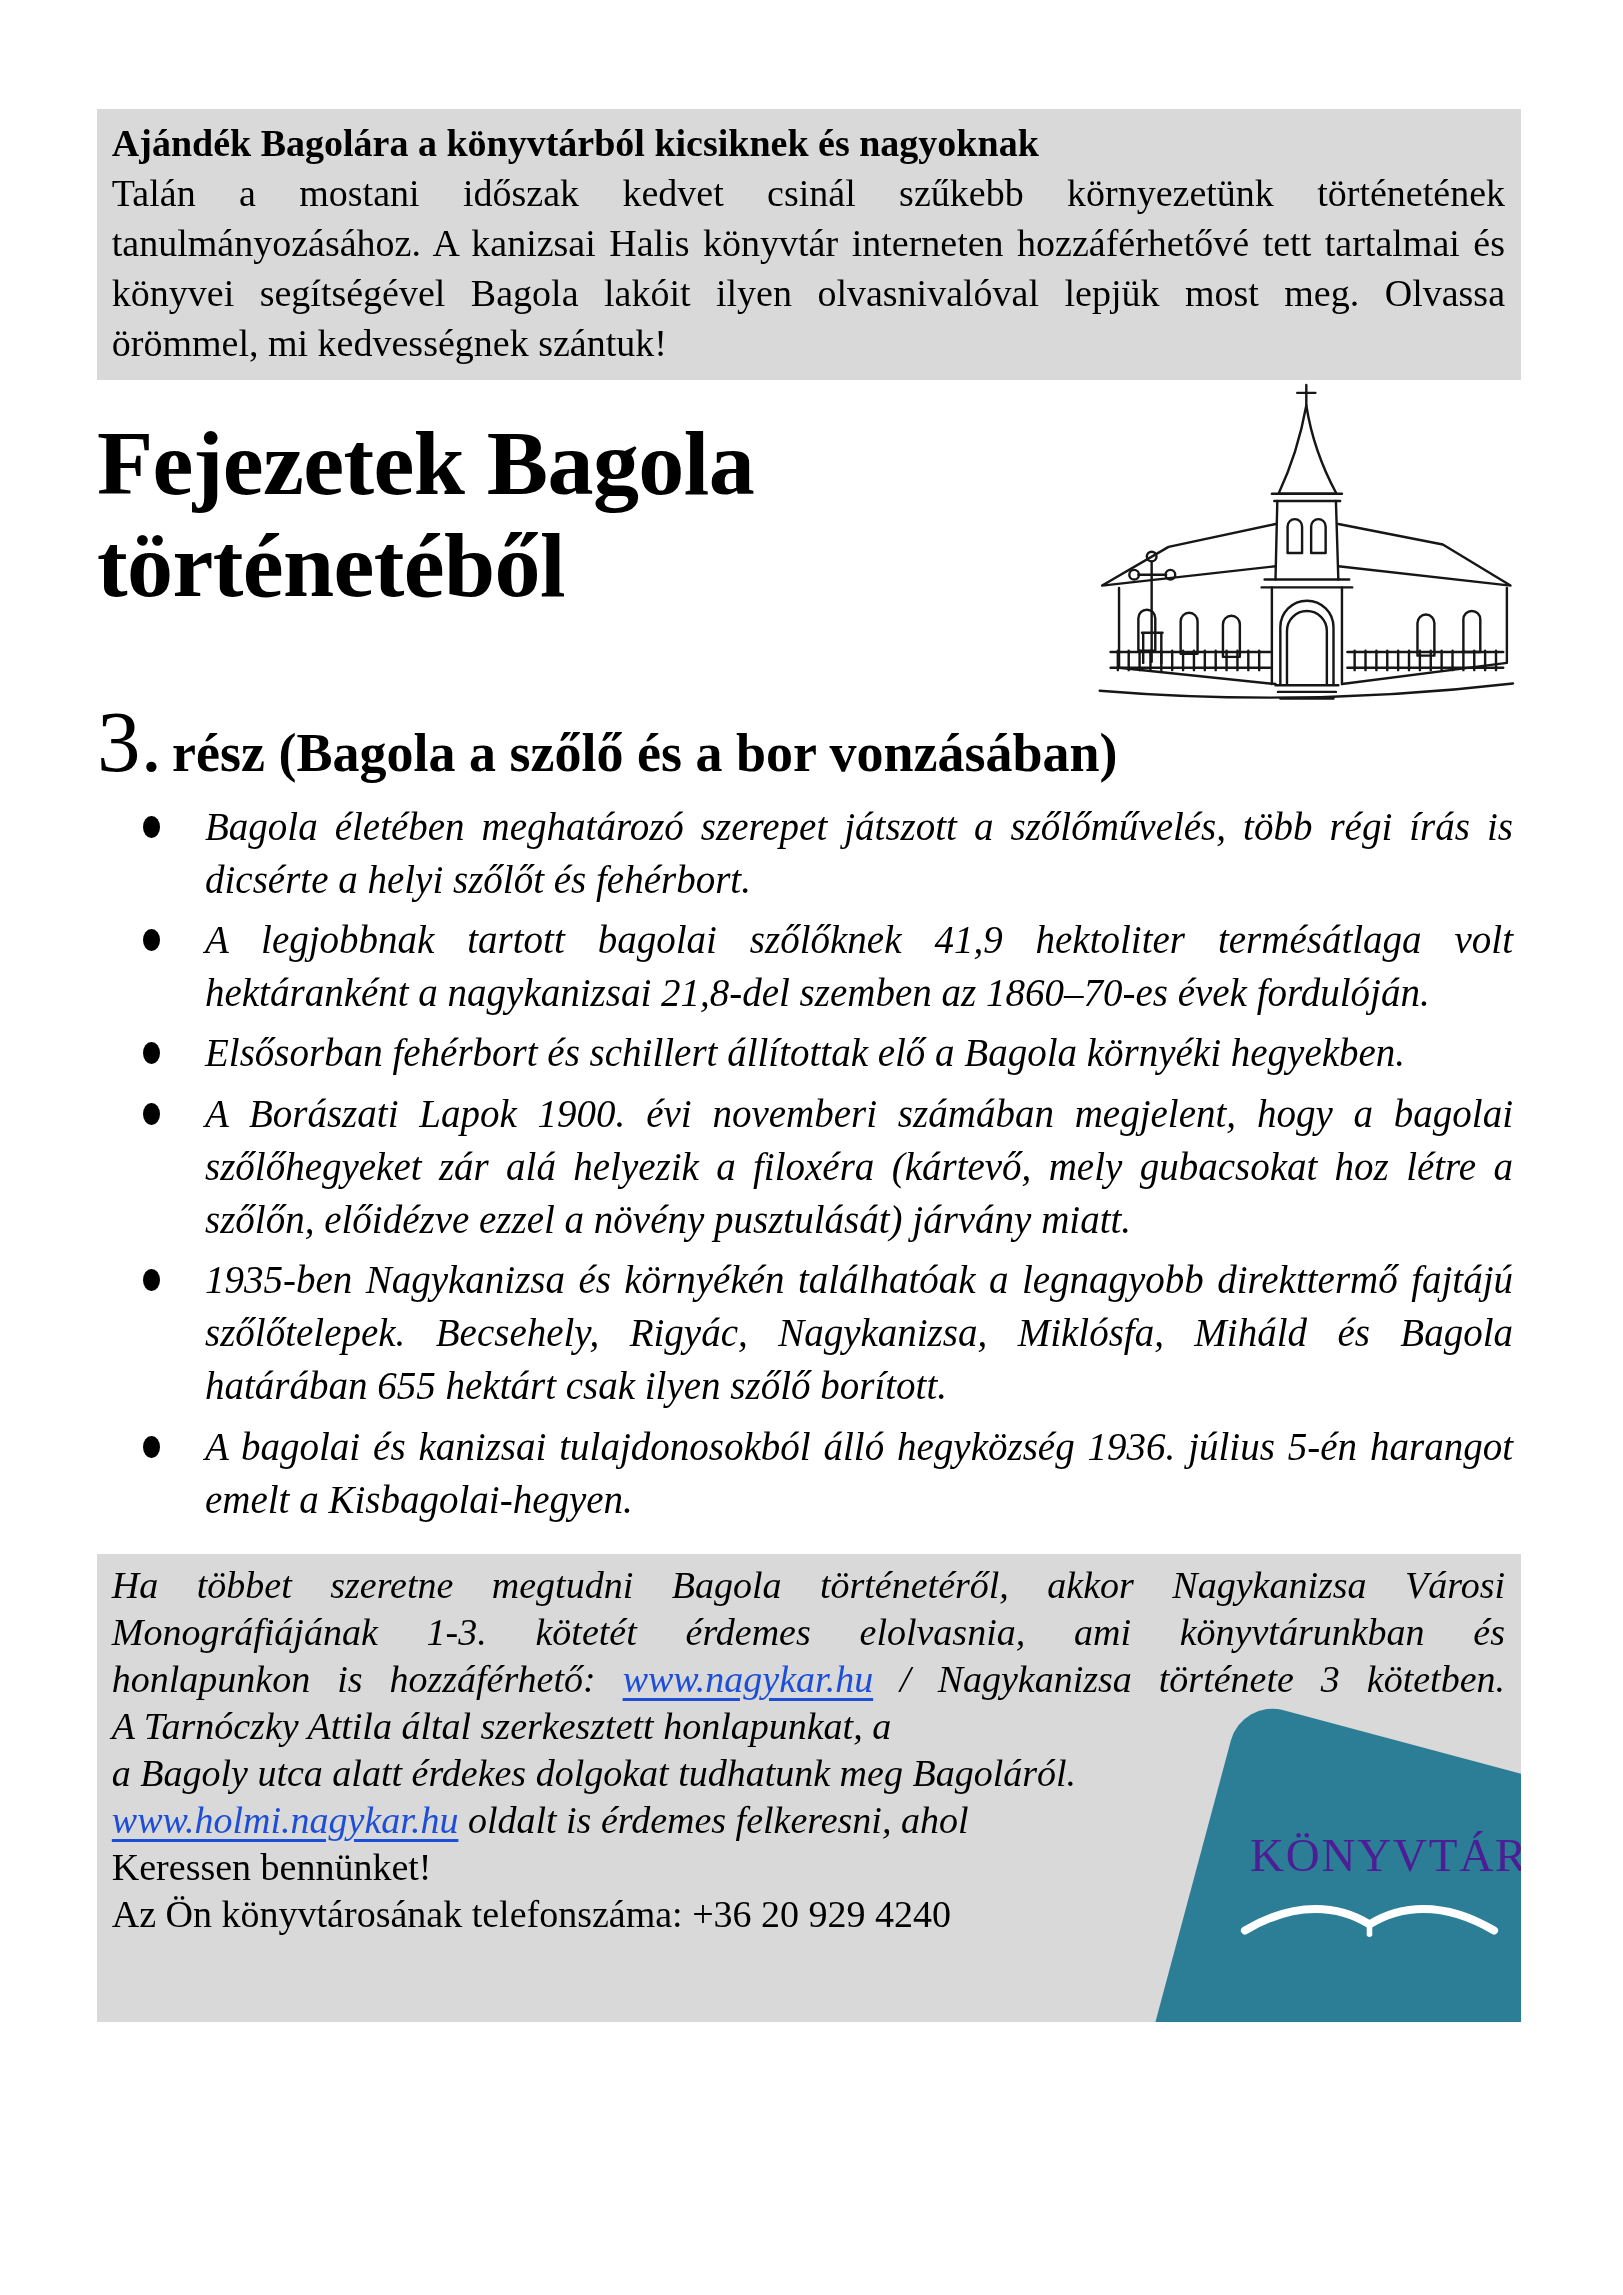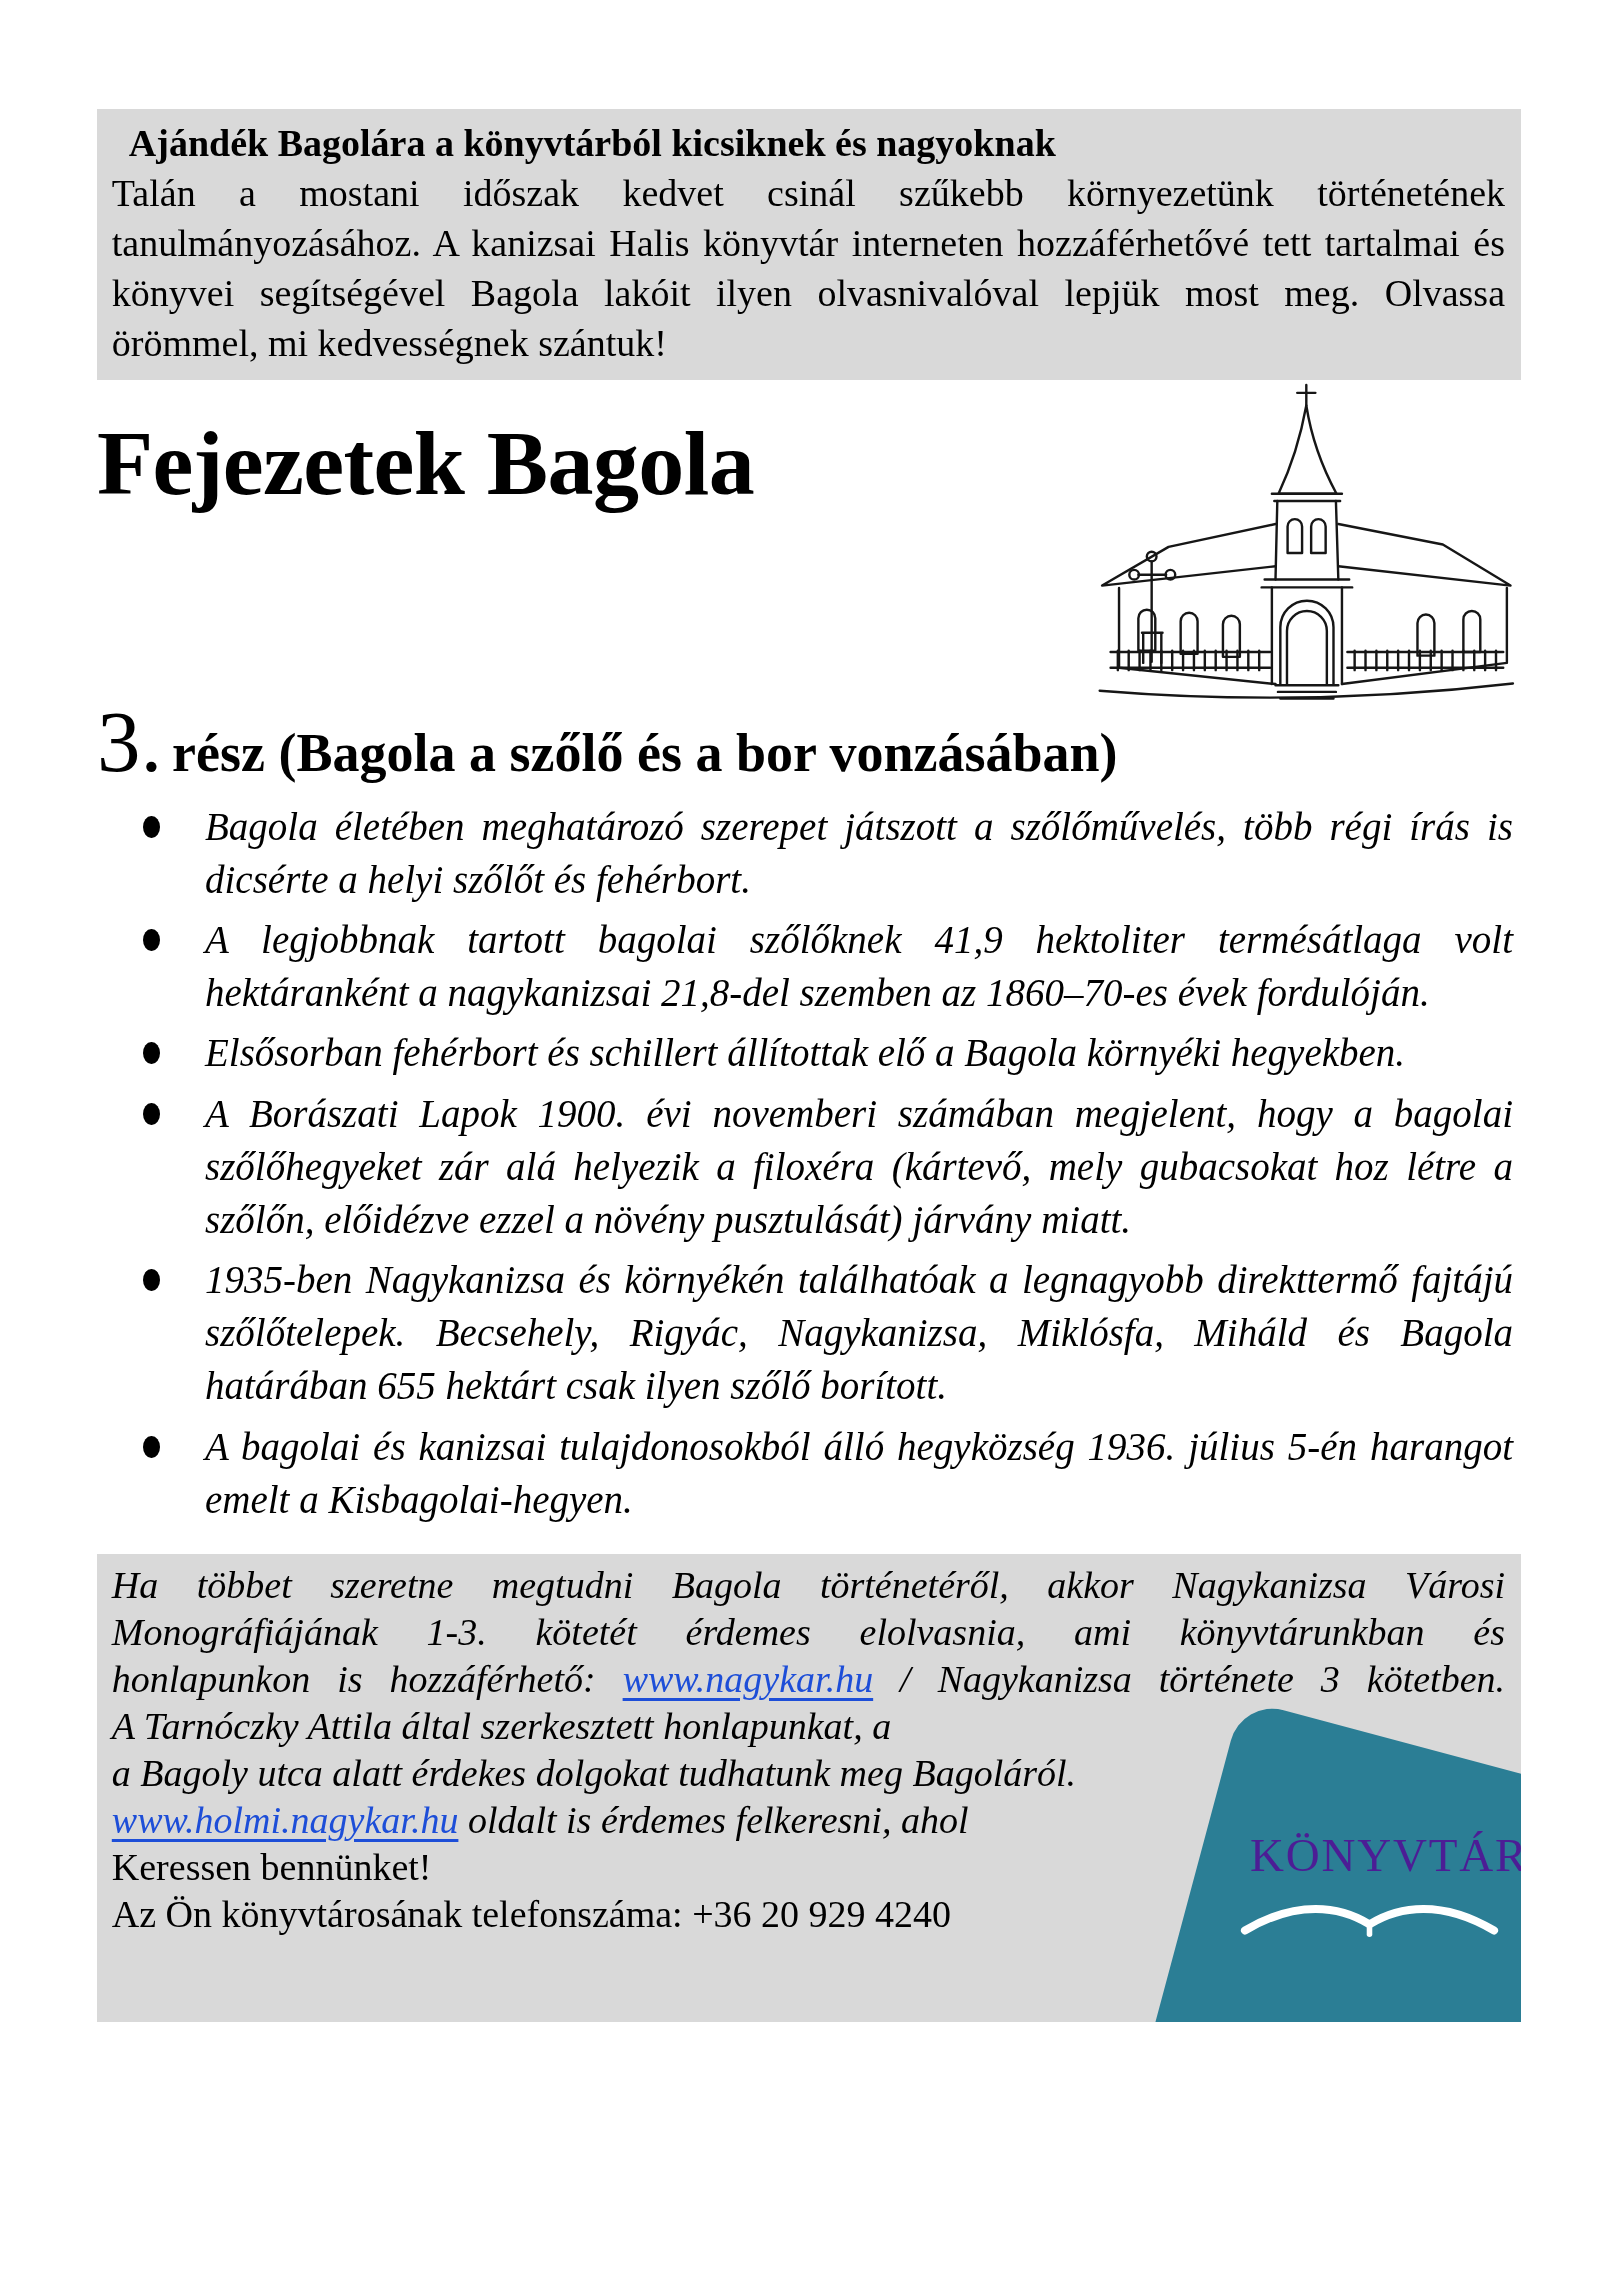--- a/index.html
+++ b/index.html
@@ -20,21 +20,21 @@
   .info-box{
     background:#d9d9d9;
     box-sizing:border-box;
     width:100%;
   }
   .info-box.top{
     padding:8.6px 16px 12.3px 14.8px;
     font-size:38px;
     line-height:50px;
   }
-  .top-heading{font-weight:bold;margin-left:17px;}
+  .top-heading{font-weight:bold;}
   .top-body{text-align:justify;}
   
   .title-area{
     position:relative;
     margin-top:32px;
     height:289px;
   }
   .page-title{
     margin:0;
     font-size:92px;
@@ -145,20 +145,21 @@
   <div class="content">
 
     <div class="info-box top">
       <div class="top-heading">Ajándék Bagolára a könyvtárból kicsiknek és nagyoknak</div>
       <div class="top-body">Talán a mostani időszak kedvet csinál szűkebb környezetünk történetének tanulmányozásához. A kanizsai Halis könyvtár interneten hozzáférhetővé tett tartalmai és könyvei segítségével Bagola lakóit ilyen olvasnivalóval lepjük most meg. Olvassa örömmel, mi kedvességnek szántuk!</div>
     </div>
 
     <div class="title-area">
       <h1 class="page-title">
         <span>Fejezetek Bagola</span><br>
+        <span>történetéből</span>
       </h1>
       <svg class="church" viewBox="0 0 730 548" aria-hidden="true">
         <g stroke="#161616" stroke-width="4" fill="none" stroke-linecap="round" stroke-linejoin="round">
 
           <line x1="368" y1="10" x2="368" y2="44"></line>
           <line x1="353" y1="23" x2="383" y2="23"></line>
 
           <path d="M368 44 Q354 122 322 190 L418 190 Q380 120 368 44 Z"></path>
 
           <path d="M311 190 H427 M315 202 H424"></path>

